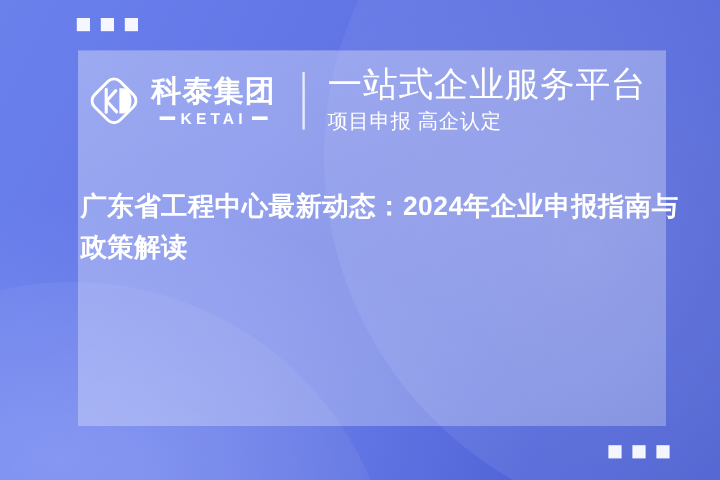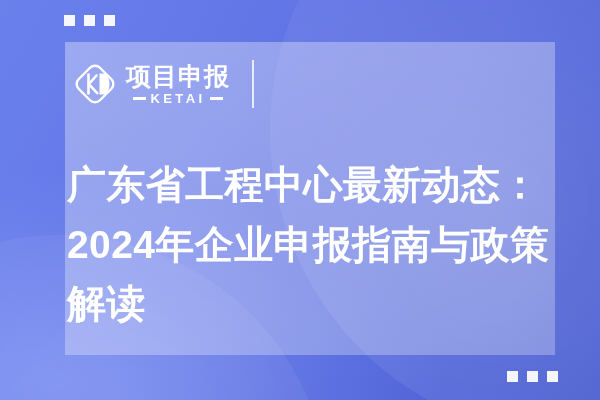--- a/index.html
+++ b/index.html
@@ -123,21 +123,21 @@
     letter-spacing:0.5px;
     white-space:nowrap;
   }
 
   
   .headline {
     position:absolute;
     left:2px;
     top:113px;
     width:520px;
-    font-size:39px;
+    font-size:22px;
     font-weight:bold;
     color:#ffffff;
     line-height:1.53;
     letter-spacing:0.4px;
   }
 </style>
 </head>
 <body>
 
 <div id="banner">
@@ -167,31 +167,35 @@
             <rect x="9" y="9" width="30" height="30" rx="7" ry="7" fill="none" stroke="#ffffff" stroke-width="2.4"></rect>
           </g>
           <g fill="none" stroke="#ffffff" stroke-width="2.6" stroke-linecap="round" stroke-linejoin="round">
             <path d="M17.5 14.5 L17.5 33.5"></path>
             <path d="M25.5 15.5 L17.8 24.2 L26.2 33.2"></path>
           </g>
           <path d="M28.5 13.5 L28.5 34.5 L31.5 34.5 C35.6 34.5 38.5 30.0 38.5 24.0 C38.5 18.0 35.6 13.5 31.5 13.5 Z" fill="#ffffff"></path>
         </svg>
 
         <div class="logo-words">
-          <div class="logo-cn">项目申报</div>
+          <div class="logo-cn">科泰集团</div>
           <div class="logo-en-row">
             <span class="logo-rule"></span>
             <span class="logo-en">KETAI</span>
             <span class="logo-rule"></span>
           </div>
         </div>
       </div>
 
       <div class="divider"></div>
 
+      <div class="tagline">
+        <div class="tagline-main">一站式企业服务平台</div>
+        <div class="tagline-sub">项目申报 高企认定</div>
+      </div>
 
     </div>
 
     <div class="headline">广东省工程中心最新动态：2024年企业申报指南与政策解读</div>
 
   </div>
 
 </div>
 
 </body></html>

